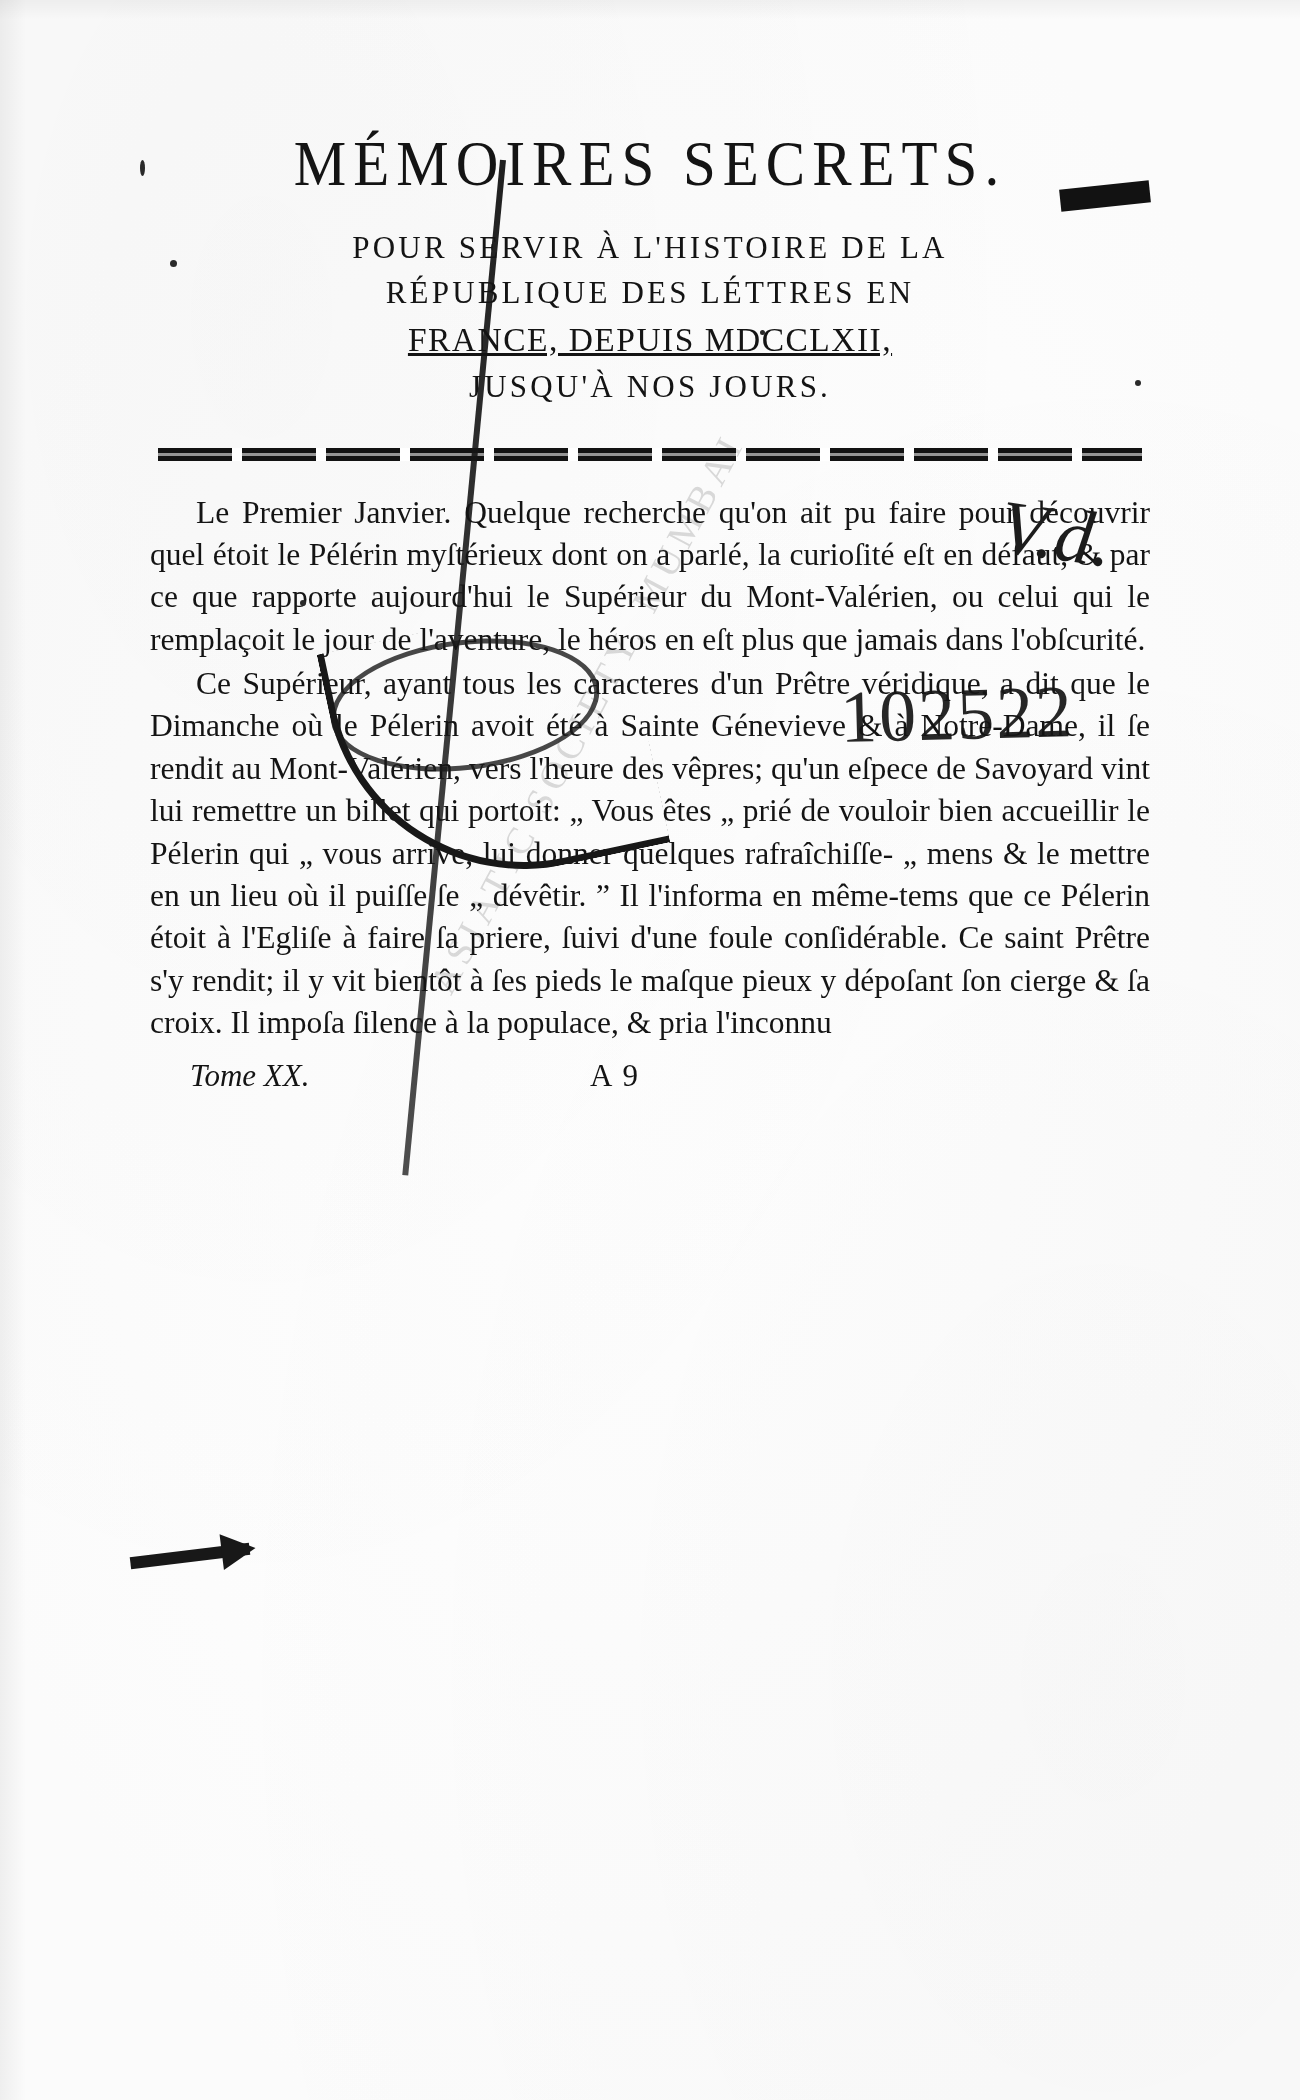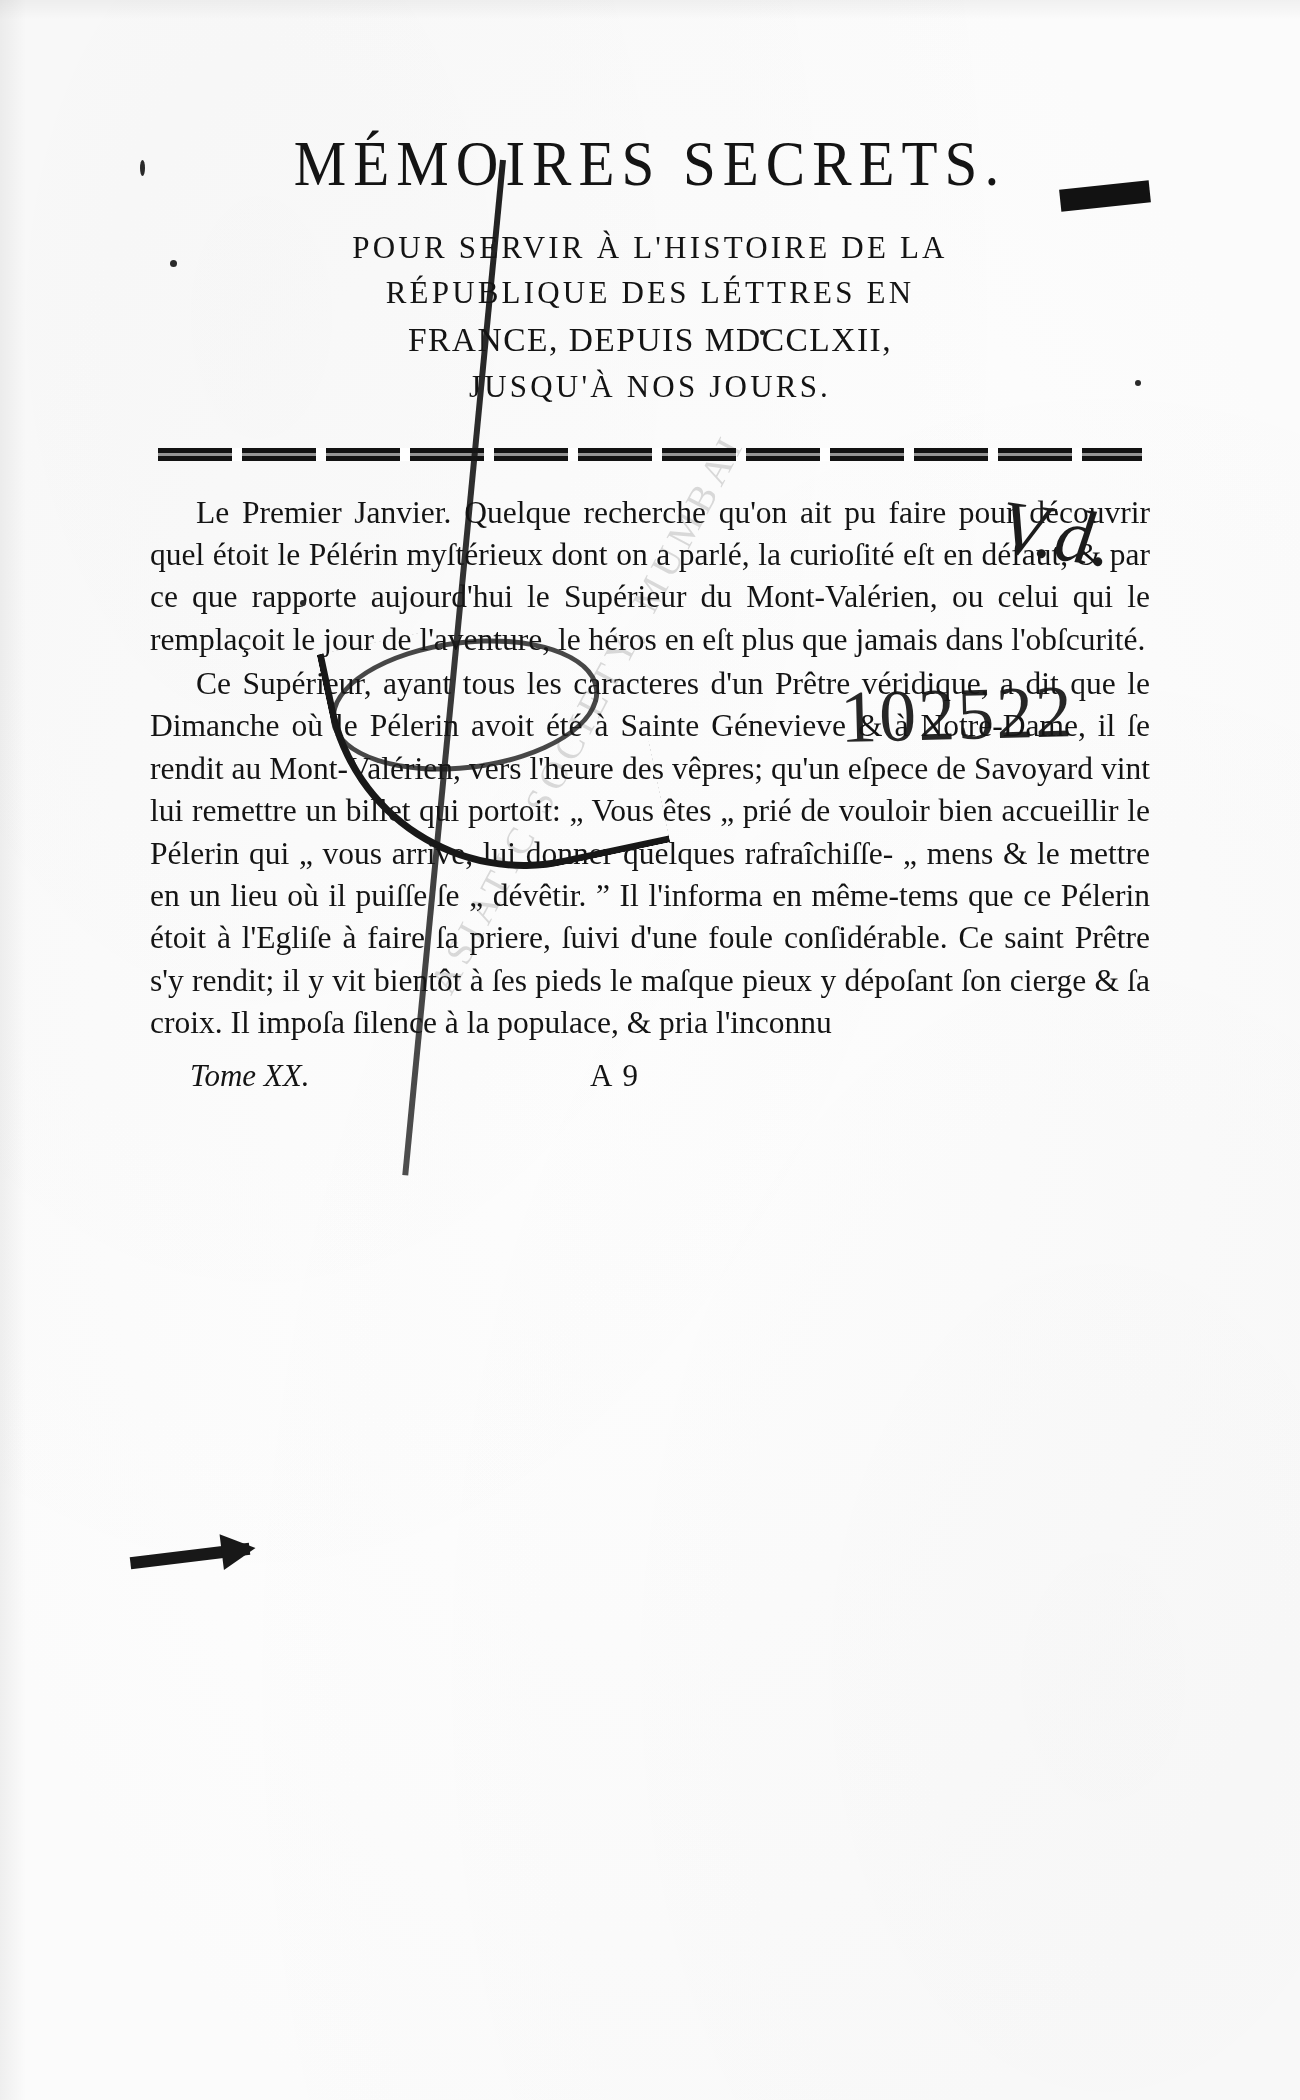--- a/index.html
+++ b/index.html
@@ -66,20 +66,21 @@
     text-transform: uppercase;
     margin-top: 22px;
   }
   .subtitle-lines .ln {
     display: block;
     white-space: nowrap;
   }
   .big-caps {
     font-size: 1.08em;
     letter-spacing: 1.5px;
+    text-decoration: underline;
   }
 
   
   .ornament {
     margin: 34px 0 26px 0;
     height: 22px;
     position: relative;
   }
   .ornament .bar {
     position: absolute;

